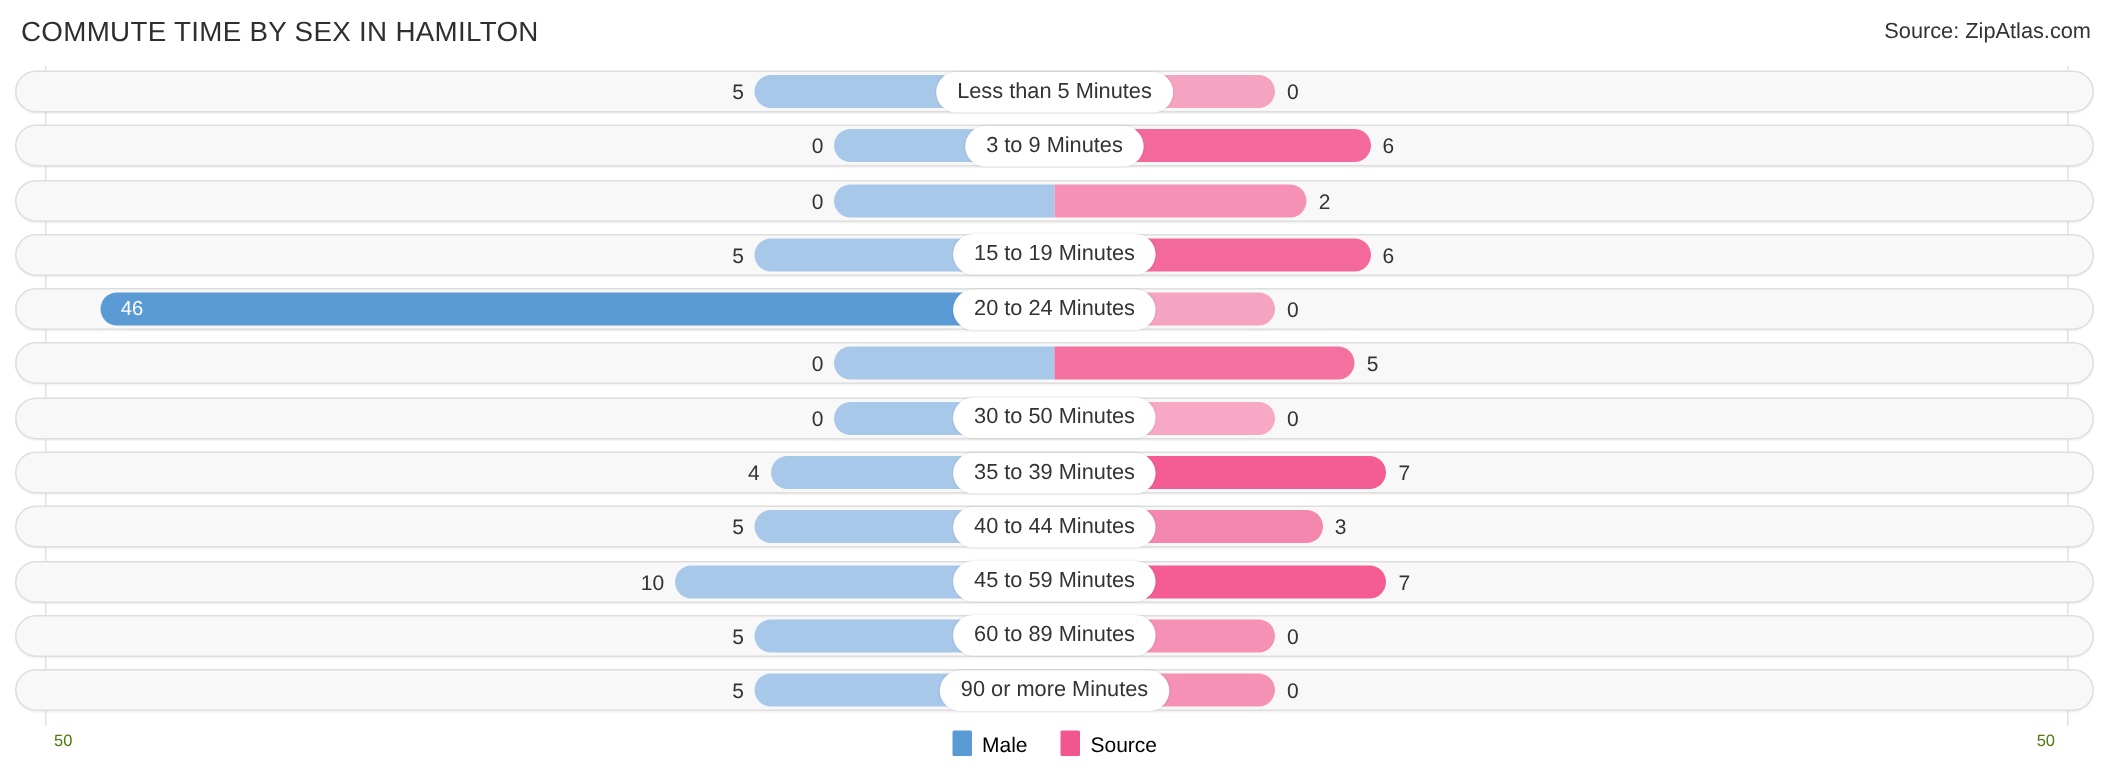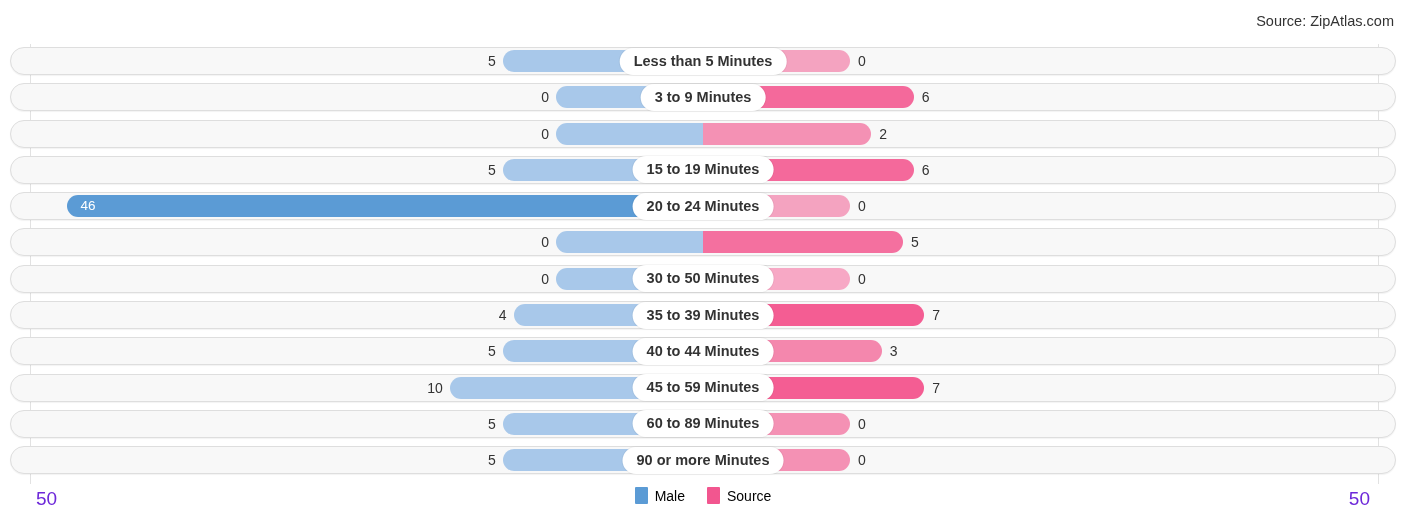--- a/index.html
+++ b/index.html
@@ -117,21 +117,20 @@
     border-radius: 14px;
     font-size: 14.5px;
     color: #333333;
     text-align: center;
     white-space: nowrap;
     padding: 0 14px;
     box-sizing: border-box;
     transform: translateX(-50%);
     box-shadow: 0 0 0 1px rgba(0,0,0,0.04);
     z-index: 3;
-    font-weight: bold;
   }
 
   
   .val {
     position: absolute;
     top: 8px;
     font-size: 14px;
     color: #333333;
     line-height: 18px;
     white-space: nowrap;
@@ -153,22 +152,22 @@
   .footer {
     position: absolute;
     left: 0;
     top: 484px;
     width: 1406px;
     height: 38px;
   }
   .axis-label {
     position: absolute;
     top: 4px;
-    font-size: 19px;
-    color: #6d28d9;
+    font-size: 11px;
+    color: #4d7c0f;
   }
   .axis-left  { left: 36px; }
   .axis-right { right: 36px; }
 
   .legend {
     position: absolute;
     left: 0;
     top: 3px;
     width: 1406px;
     display: flex;
@@ -189,20 +188,21 @@
     border-radius: 1px;
     display: inline-block;
   }
 </style>
 </head>
 <body>
 
 <div class="chart-root">
 
   <div class="header">
+    <div class="chart-title">COMMUTE TIME BY SEX IN HAMILTON</div>
     <div class="chart-source">Source: ZipAtlas.com</div>
   </div>
 
   <div class="plot">
     <div class="gridline grid-left"></div>
     <div class="gridline grid-right"></div>
     <div class="rows" id="rows">
         <div class="row">
           <div class="track"></div>
           <div class="bar bar-male" style="left: 502.9px; width: 200.1px; background: rgb(168, 200, 234);"></div>

